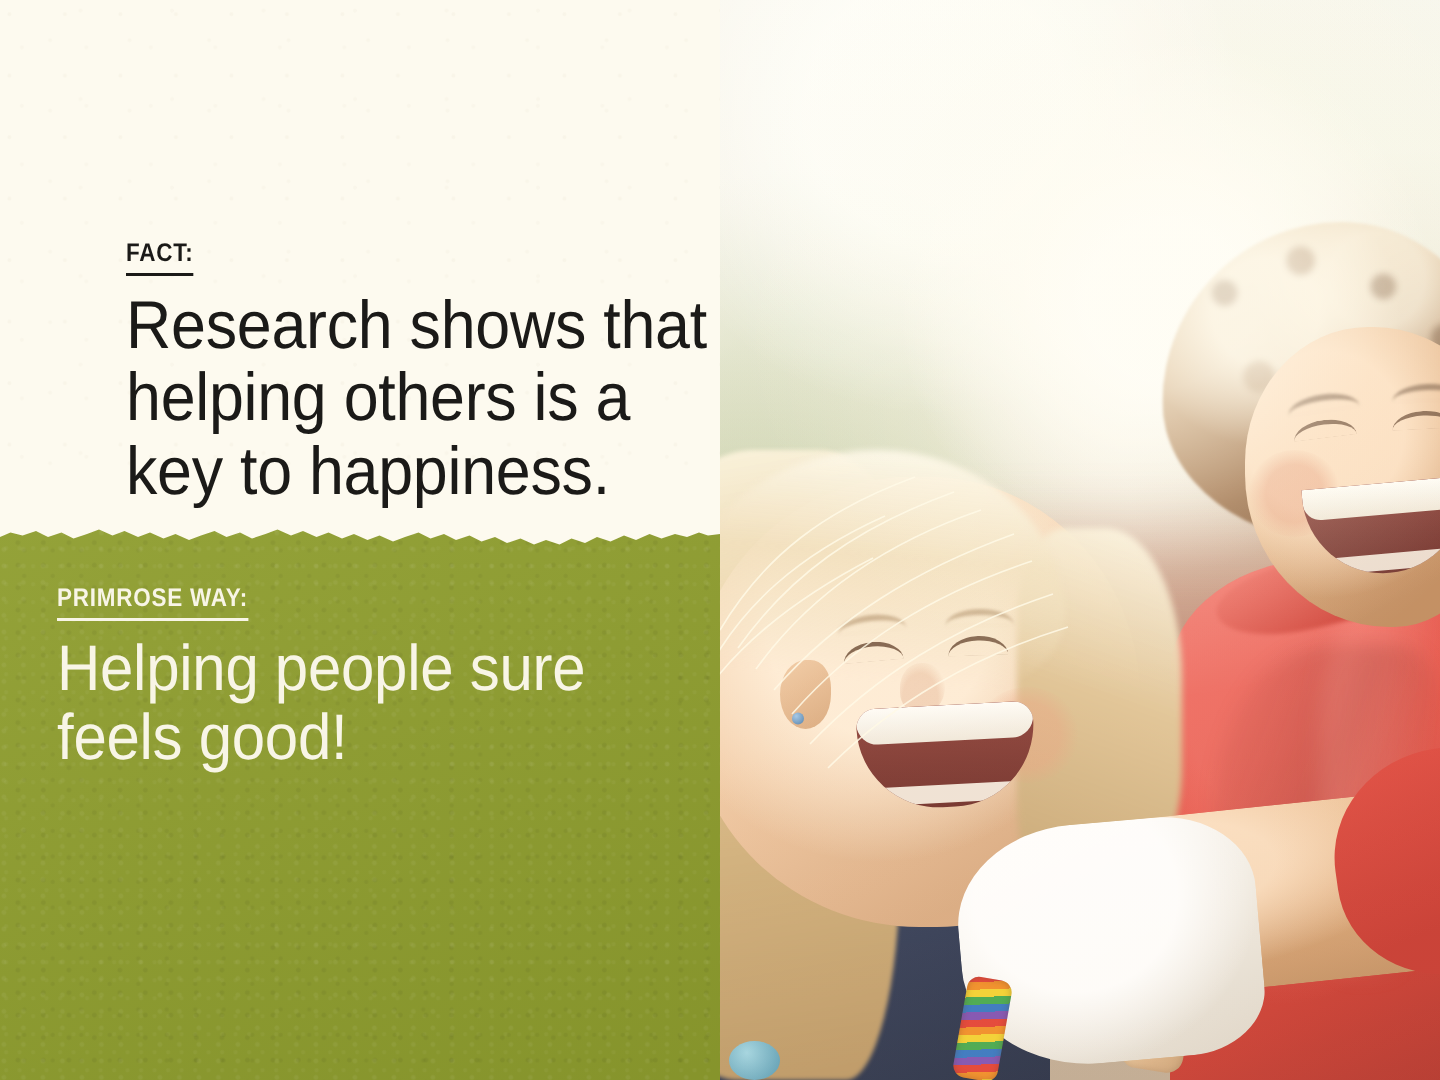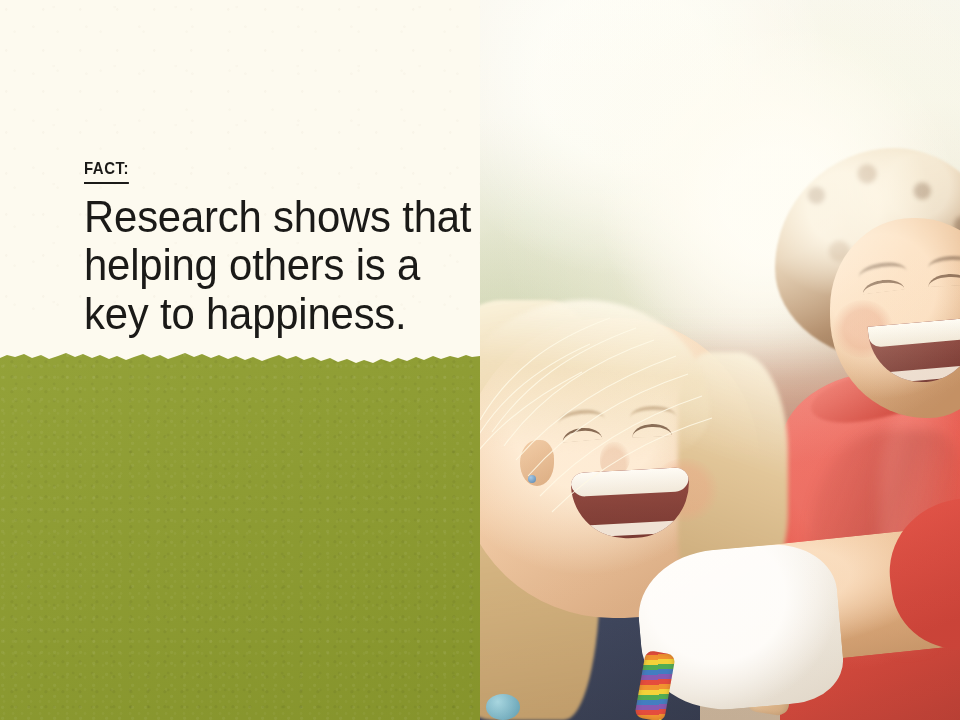--- a/index.html
+++ b/index.html
@@ -555,20 +555,24 @@
           L109,23 L100,19 L92,22 L83,18 L75,21 L66,17 L58,20 L49,23 L41,19 L32,22
           L24,18 L15,21 L7,19 L0,22 Z"></path>
       </svg>
     </div>
 
     <div class="fact-group">
       <div class="kicker kicker-fact">FACT:</div>
       <div class="headline headline-fact">Research shows that helping others is a key to happiness.</div>
     </div>
 
+    <div class="way-group">
+      <div class="kicker kicker-way">PRIMROSE WAY:</div>
+      <div class="headline headline-way">Helping people sure feels good!</div>
+    </div>
   </div>
 
   <div class="photo">
     <div class="bokeh-bg"></div>
     <div class="bg-brick"></div>
     <div class="bg-blue-blob"></div>
 
     <div class="child-b-shirt"></div>
     <div class="child-b-shirt-fold-1"></div>
     <div class="child-b-shirt-fold-2"></div>

